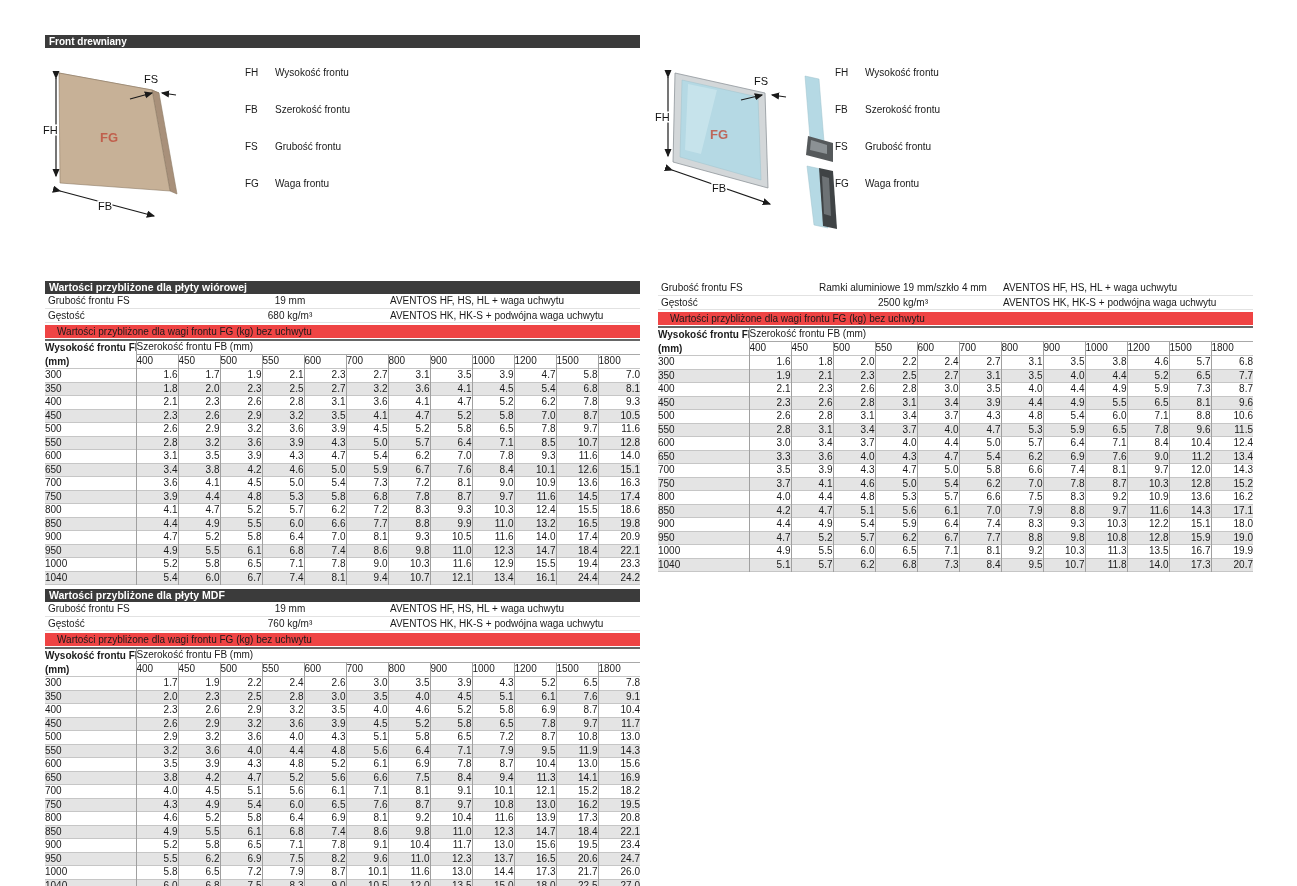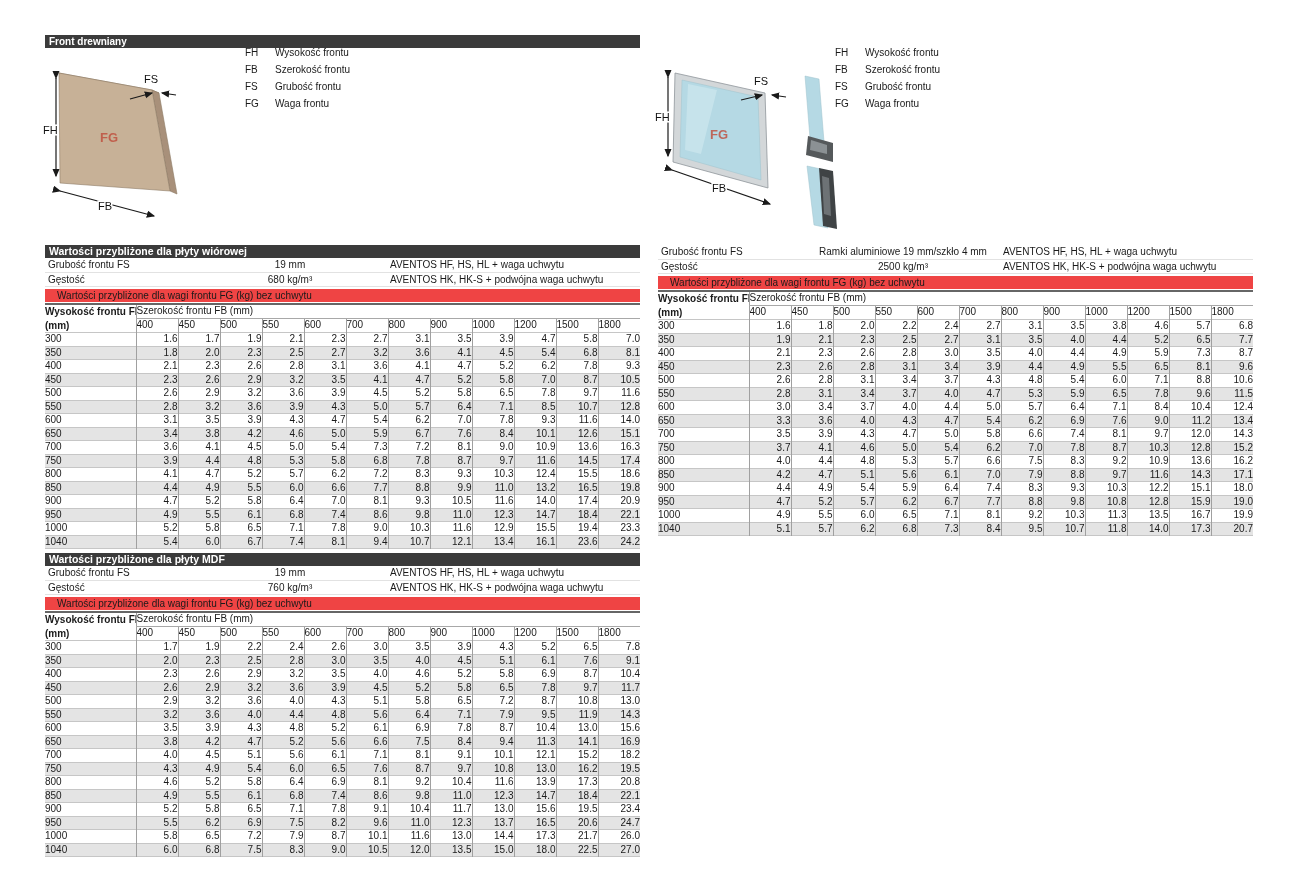--- a/index.html
+++ b/index.html
@@ -3,29 +3,29 @@
 <meta charset="utf-8">
 <style>
   html,body{margin:0;padding:0;background:#fff;}
   #page{position:relative;width:1297px;height:886px;background:#fff;overflow:hidden;
         font-family:"Liberation Sans",sans-serif;color:#1a1a1a;}
   .abs{position:absolute;}
   .sec-bar{background:#3b3b3b;color:#fff;font-weight:bold;font-size:10px;
            height:13px;line-height:13px;padding-left:4px;box-sizing:border-box;}
   
   .legend{font-size:10px;}
-  .legend-row{height:17px;line-height:13px;}
+  .legend-row{height:17px;line-height:13px;margin-top:20px;}
   .legend .abbr{display:inline-block;width:30px;}
   
   #calc{font-size:10px;line-height:14px;width:200px;}
   #calc .b{font-weight:bold;}
   #calc .gap-b{margin-bottom:20px;}
   #calc .hint-t{margin-top:12px;}
   
-  .tbl{width:595px;font-size:10px;}
+  .tbl{width:595px;font-size:10px;margin-top:36px;}
   .tbl-title{background:#3b3b3b;color:#fff;font-weight:bold;font-size:10.5px;
              height:13px;line-height:13px;padding-left:4px;}
   .info-row{position:relative;height:13.5px;line-height:13.5px;border-bottom:1px solid #e2e2e2;}
   .i-lbl{position:absolute;left:3px;white-space:nowrap;}
   .i-val{position:absolute;left:160px;width:170px;text-align:center;white-space:nowrap;}
   .i-note{position:absolute;left:345px;white-space:nowrap;}
   .tbl-sub{background:#ef4444;font-weight:normal;height:13px;line-height:13px;
            padding-left:12px;margin-top:2px;}
   table.grid{border-collapse:collapse;table-layout:fixed;width:595px;margin-top:1px;
              border-top:2px solid #666;border-bottom:1px solid #c6c6c6;}
@@ -403,21 +403,21 @@
             <td class="v-cell">5.4</td>
             <td class="v-cell">6.0</td>
             <td class="v-cell">6.7</td>
             <td class="v-cell">7.4</td>
             <td class="v-cell">8.1</td>
             <td class="v-cell">9.4</td>
             <td class="v-cell">10.7</td>
             <td class="v-cell">12.1</td>
             <td class="v-cell">13.4</td>
             <td class="v-cell">16.1</td>
-            <td class="v-cell">23.6</td>
+            <td class="v-cell">24.4</td>
             <td class="v-cell">24.2</td>
           </tr>
         </tbody>
       </table>
     </div>
   <div class="abs tbl" style="left:658px;top:245px">
       <div class="info-row">
         <span class="i-lbl">Grubość frontu FS</span>
         <span class="i-val">Ramki aluminiowe 19 mm/szkło 4 mm</span>
         <span class="i-note">AVENTOS HF, HS, HL + waga uchwytu</span>

